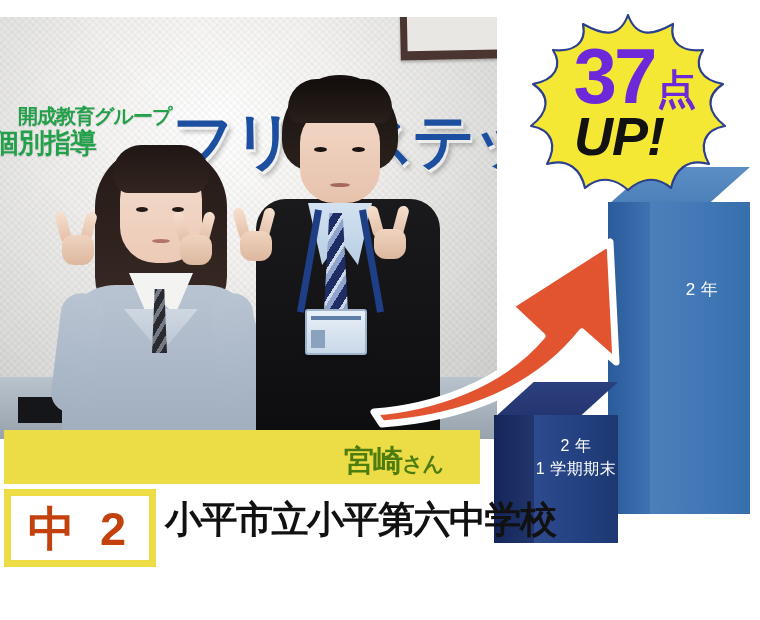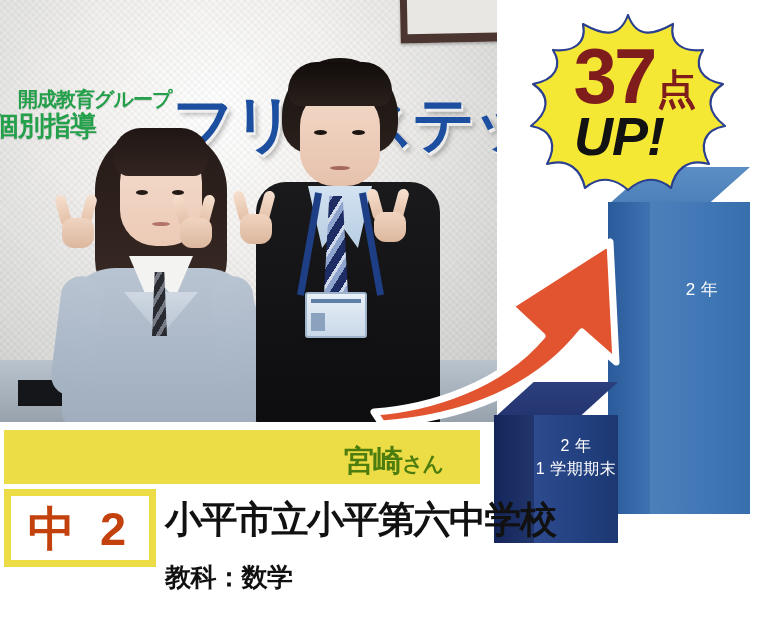--- a/index.html
+++ b/index.html
@@ -9,21 +9,21 @@
   }
   #stage{
     position:relative;
     width:760px;height:620px;
     overflow:hidden;
     background:#ffffff;
   }
 
   
   .photo{
-    position:absolute;left:0;top:0;width:497px;height:422px;
+    position:absolute;left:0;top:17px;width:497px;height:422px;
     overflow:hidden;
     background:
       radial-gradient(circle at 44% 26%, #ffffff 0%, #f2f1ef 34%, #dcdcdb 70%, #c9c9c8 100%);
   }
   .wall-tex{
     position:absolute;inset:0;
     background-image:
       repeating-linear-gradient(45deg, rgba(0,0,0,.030) 0 2px, transparent 2px 5px),
       repeating-linear-gradient(-45deg, rgba(0,0,0,.022) 0 2px, transparent 2px 5px);
     opacity:.85;
@@ -243,21 +243,21 @@
 
   
   .burst{position:absolute;left:487px;top:12px;width:282px;height:180px;}
   .burst-text{
     position:absolute;inset:0;
     display:flex;flex-direction:column;align-items:center;justify-content:center;
     pointer-events:none;
   }
   .burst-l1{
     display:flex;align-items:baseline;justify-content:center;
-    color:#7f1d1d;font-weight:800;line-height:.92;
+    color:#6d28d9;font-weight:800;line-height:.92;
     margin-left:14px;
   }
   .burst-num{font-size:78px;letter-spacing:-3px;}
   .burst-ten{font-size:40px;font-weight:900;margin-left:2px;}
   .burst-l2{
     color:#121212;font-size:54px;font-weight:800;line-height:.95;
     letter-spacing:-1px;margin-top:-2px;margin-left:-18px;
     font-style:italic;
   }
 
@@ -412,15 +412,14 @@
 
   <div class="info-student">
     <span>宮崎</span><small>さん</small>
   </div>
 
   <div class="grade-box">
     <span class="grade-text">中 2</span>
   </div>
 
   <div class="school-name">小平市立小平第六中学校</div>
-  <div class="subject">教科：数学</div>
 
 </div>
 
 </body></html>

